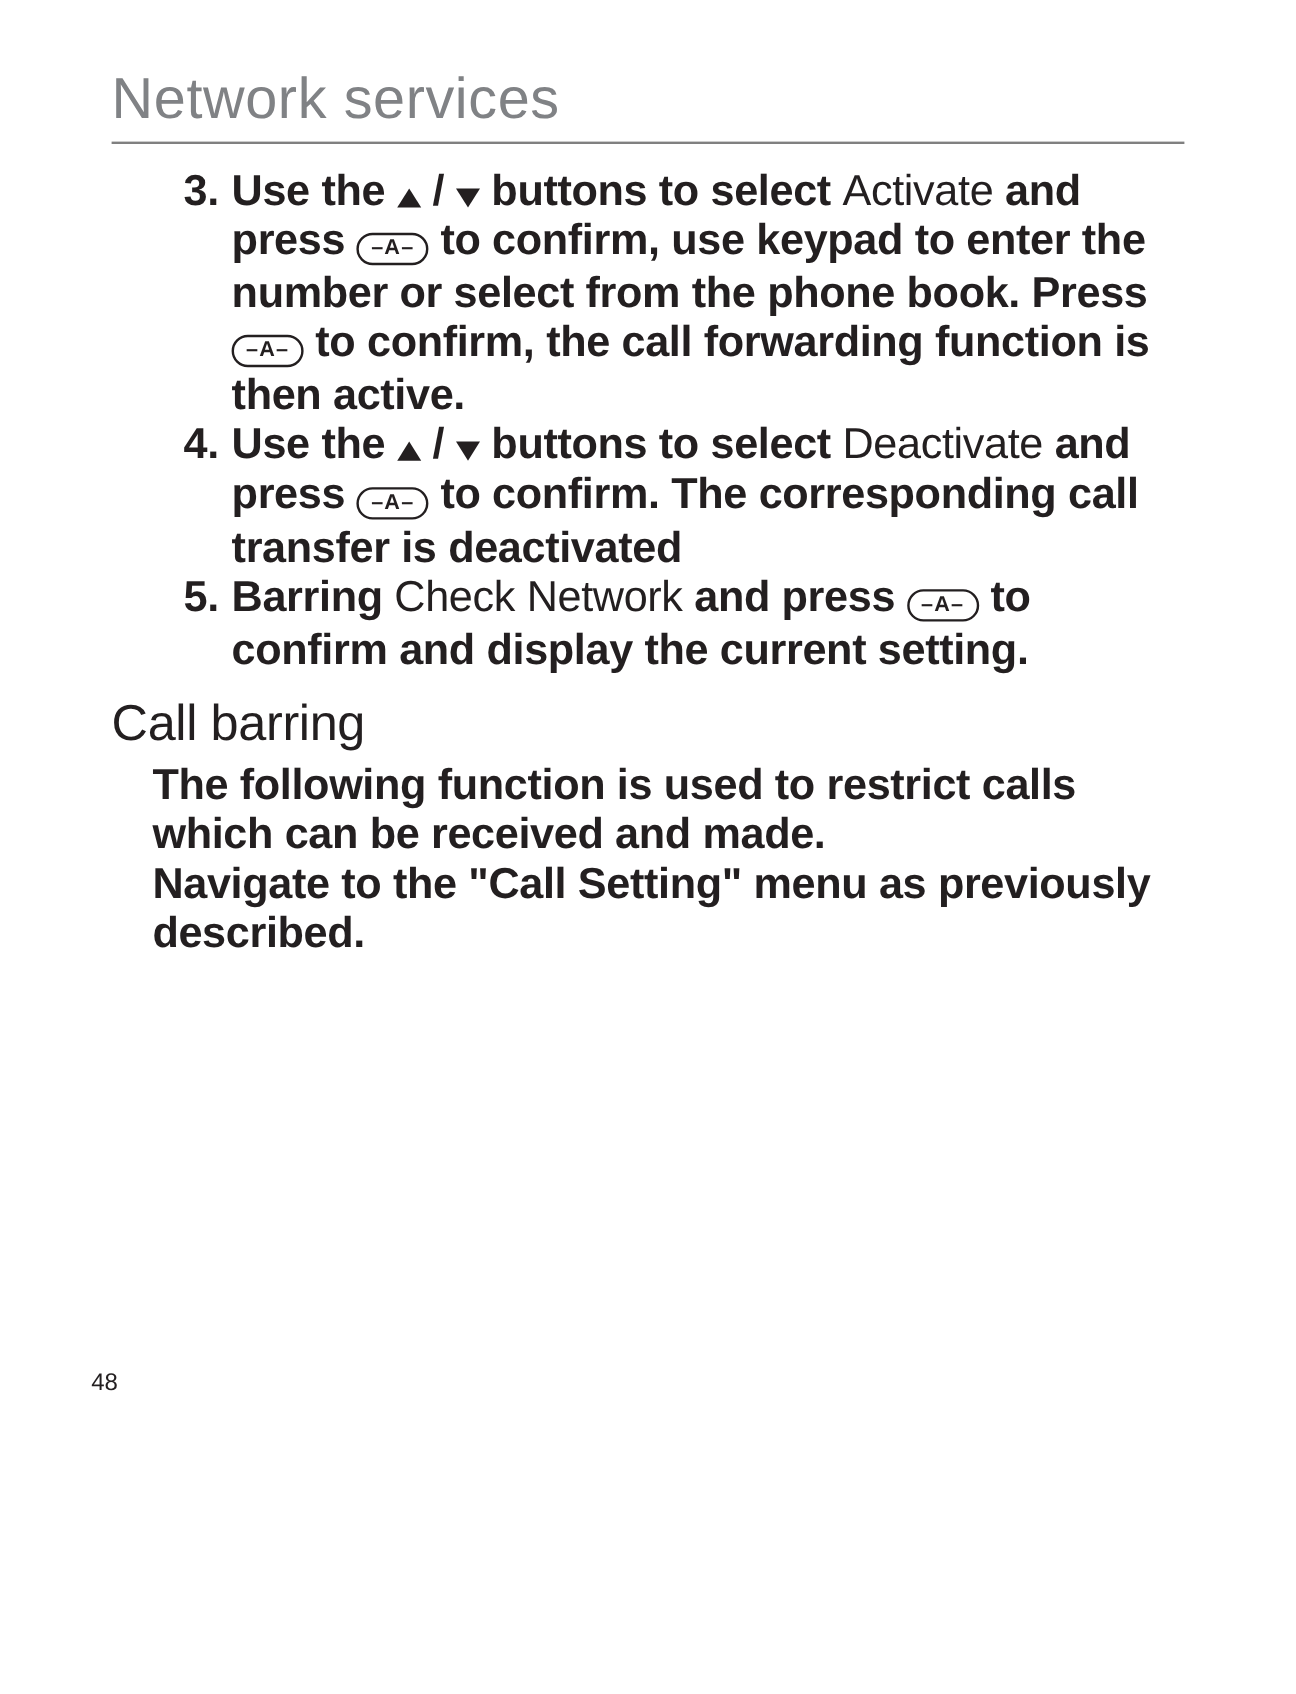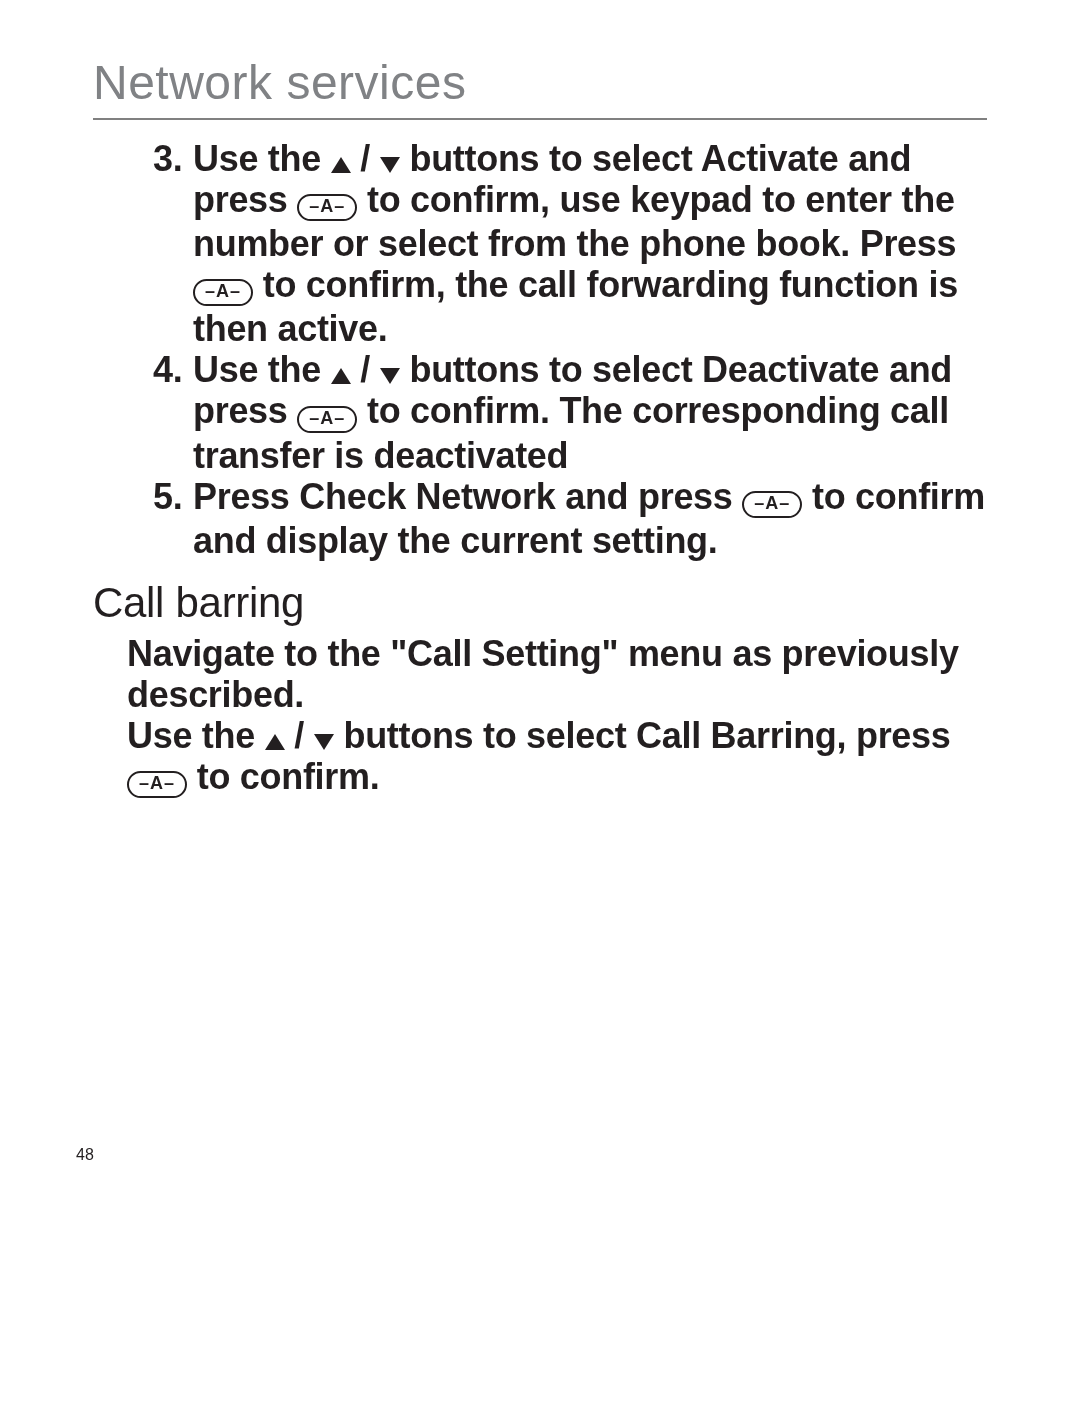--- a/index.html
+++ b/index.html
@@ -46,21 +46,21 @@
     margin: 0;
     letter-spacing: -0.3px;
   }
   ol.steps > li .num {
     position: absolute;
     left: 0;
     top: 0;
     font-weight: 700;
   }
   .light {
-    font-weight: 700;
+    font-weight: 400;
     text-align: right;
   }
   .section-title {
     font-size: 42px;
     font-weight: 400;
     margin: 10px 0 6px 0;
     font-stretch: condensed;
     letter-spacing: -0.3px;
   }
   .body {
@@ -68,21 +68,21 @@
     line-height: 1.14;
     font-weight: 700;
     font-stretch: condensed;
     margin: 0 0 0 34px;
     letter-spacing: -0.3px;
   }
   .page-num {
     position: absolute;
     left: 76px;
     bottom: 48px;
-    font-size: 16px;
+    font-size: 20px;
     color: #231f20;
     font-stretch: condensed;
   }
   .btn-a {
     display: inline-block;
     vertical-align: -0.12em;
     border: 2px solid #231f20;
     border-radius: 14px;
     font-size: 18px;
     font-weight: 700;
@@ -126,28 +126,26 @@
       <span class="seg">Use the </span><span class="tri tri-up"></span><span class="seg"> / </span><span class="tri tri-down"></span><span class="seg"> buttons to select </span><span class="light">Activate</span><span class="seg"> and press </span><span class="btn-a">–A–</span><span class="seg"> to confirm, use keypad to enter the number or select from the phone book. Press </span><span class="btn-a">–A–</span><span class="seg"> to confirm, the call forwarding function is then active.</span>
     </li>
 
     <li>
       <span class="num">4.</span>
       <span class="seg">Use the </span><span class="tri tri-up"></span><span class="seg"> / </span><span class="tri tri-down"></span><span class="seg"> buttons to select </span><span class="light">Deactivate</span><span class="seg"> and press </span><span class="btn-a">–A–</span><span class="seg"> to confirm. The corresponding call transfer is deactivated</span>
     </li>
 
     <li>
       <span class="num">5.</span>
-      <span class="seg">Press </span><span class="light">Check Network</span><span class="seg"> and press </span><span class="btn-a">–A–</span><span class="seg"> to confirm and display the current setting.</span>
+      <span class="seg">Barring </span><span class="light">Check Network</span><span class="seg"> and press </span><span class="btn-a">–A–</span><span class="seg"> to confirm and display the current setting.</span>
     </li>
 
   </ol>
 
   <h2 class="section-title">Call barring</h2>
 
   <div class="body">
+    <div>The following function is used to restrict calls which can be received and made.</div>
     <div>Navigate to the "Call Setting" menu as previously described.</div>
-    <div>
-      <span class="seg">Use the </span><span class="tri tri-up"></span><span class="seg"> / </span><span class="tri tri-down"></span><span class="seg"> buttons to select </span><span class="light">Call Barring</span><span class="seg">, press </span><span class="btn-a">–A–</span><span class="seg"> to confirm.</span>
-    </div>
   </div>
 
   <div class="page-num">48</div>
 </div>
 
 </body></html>

